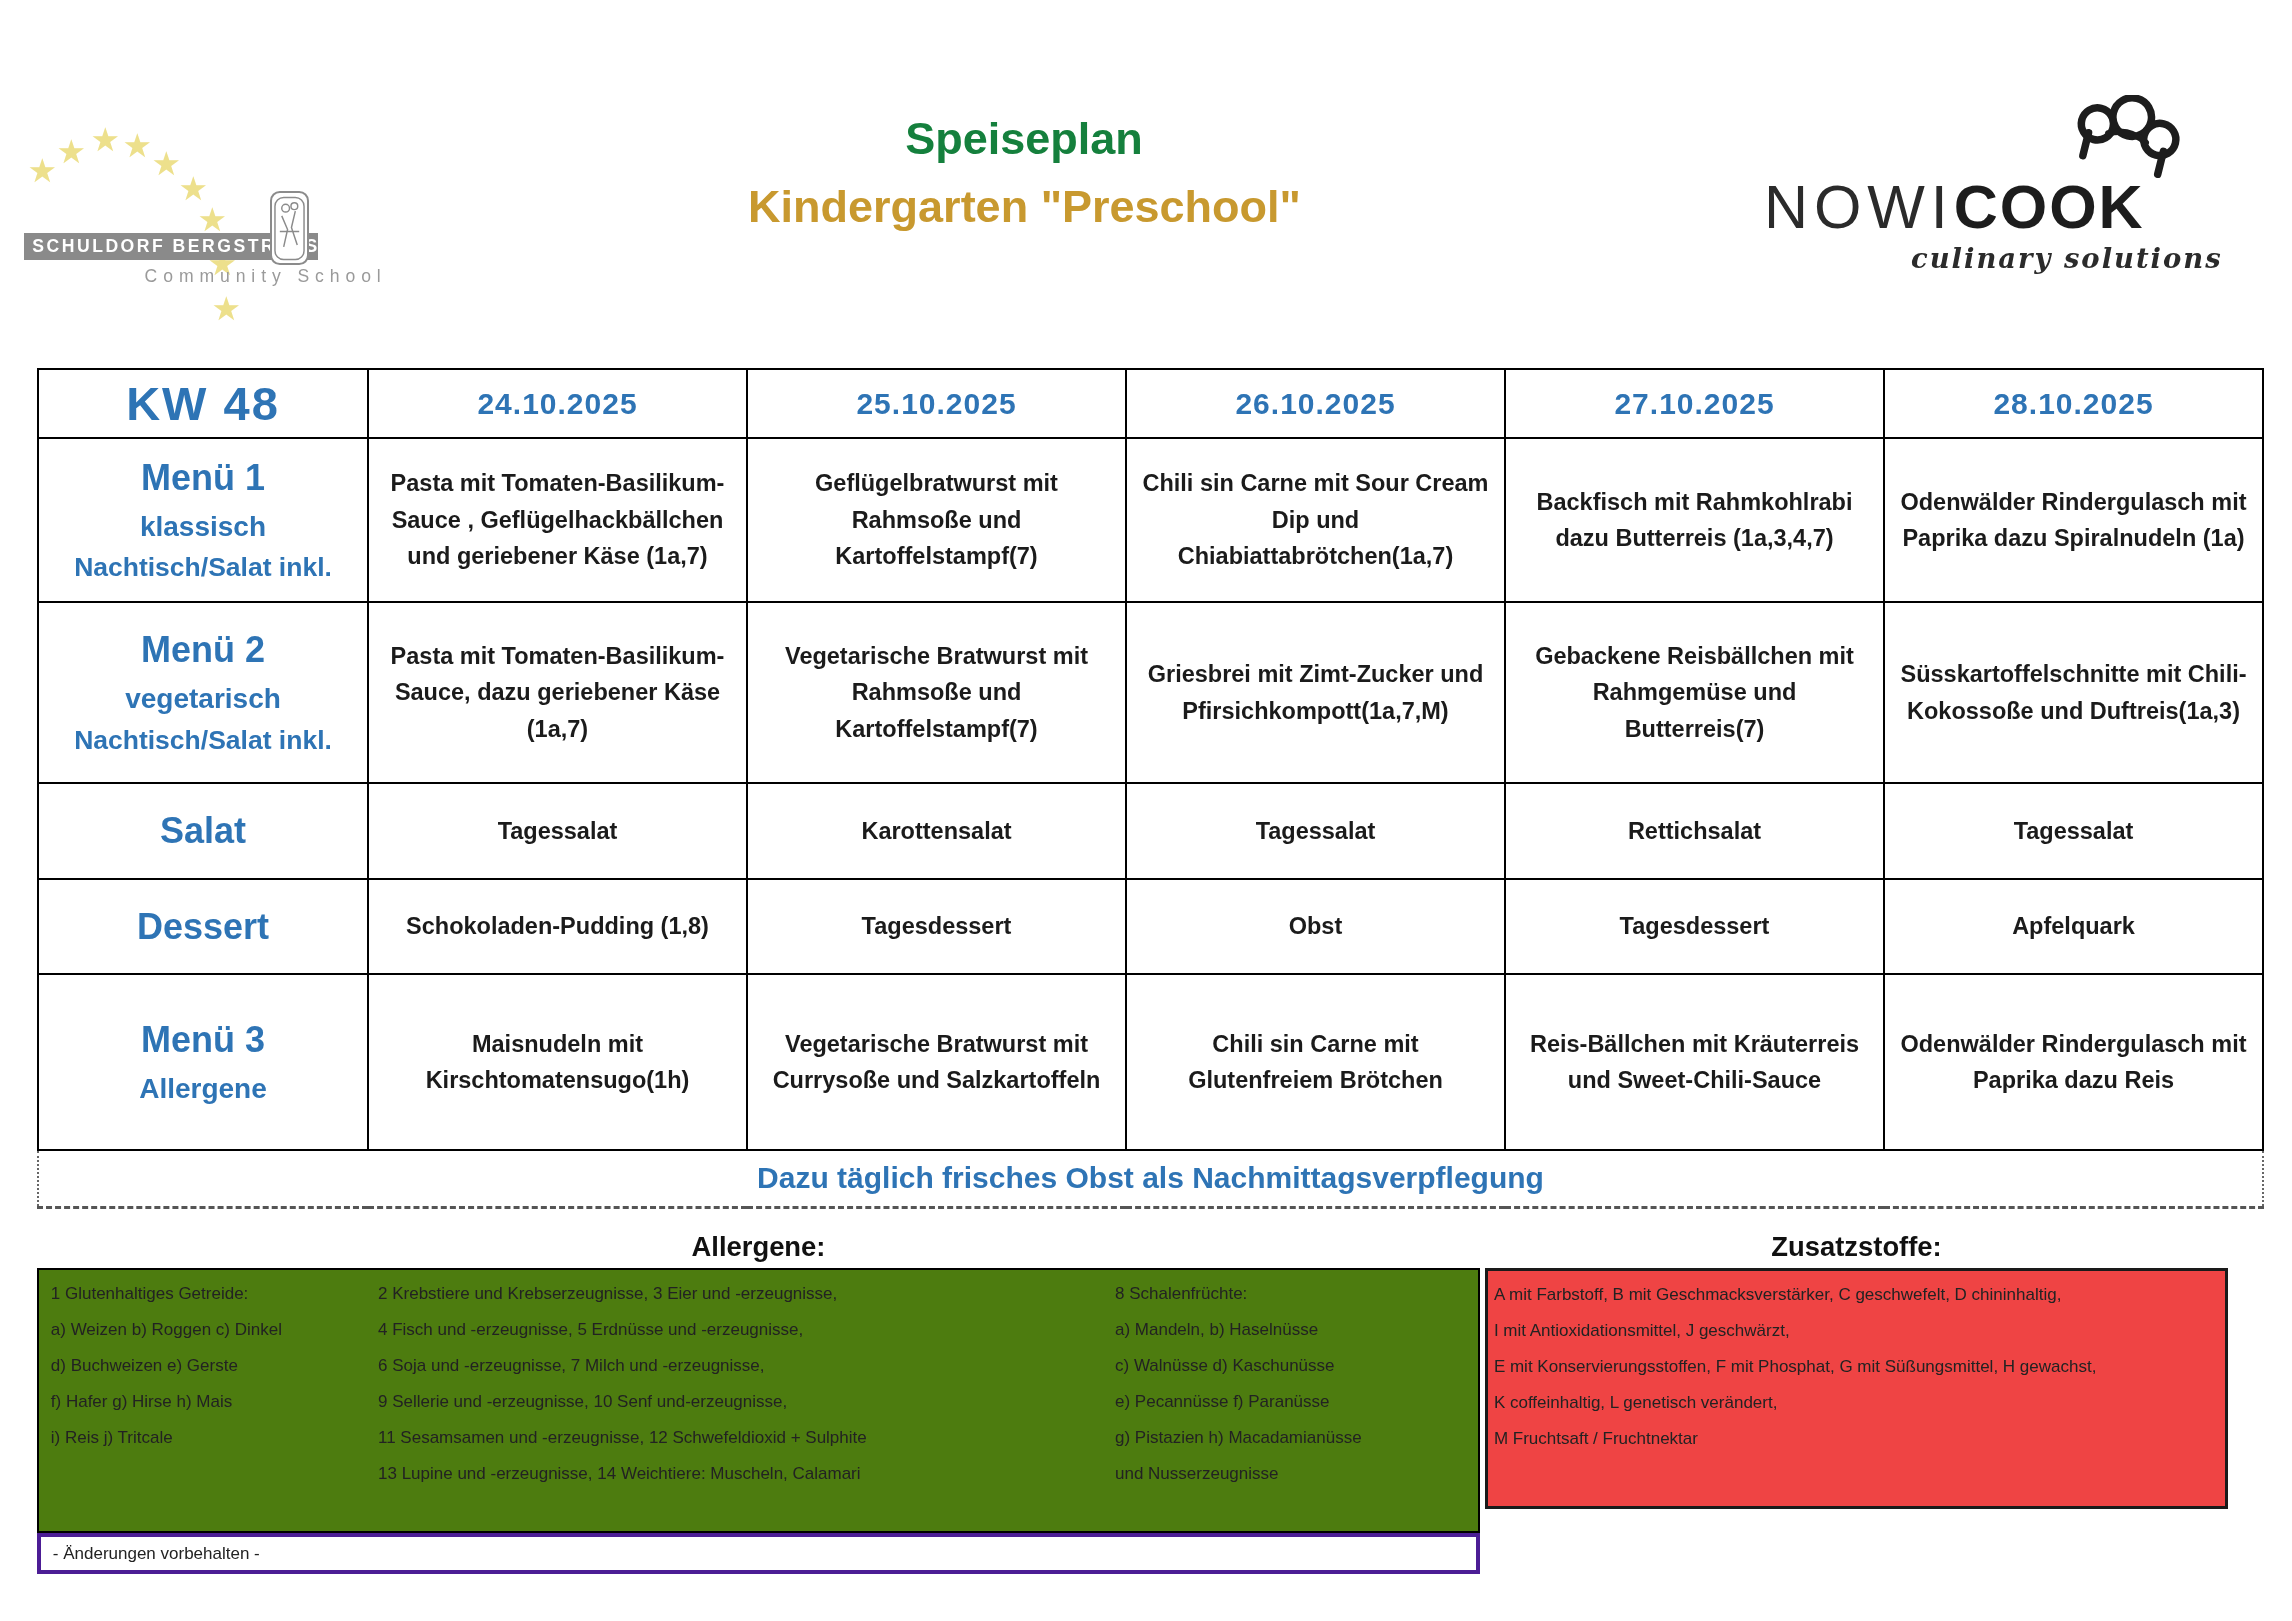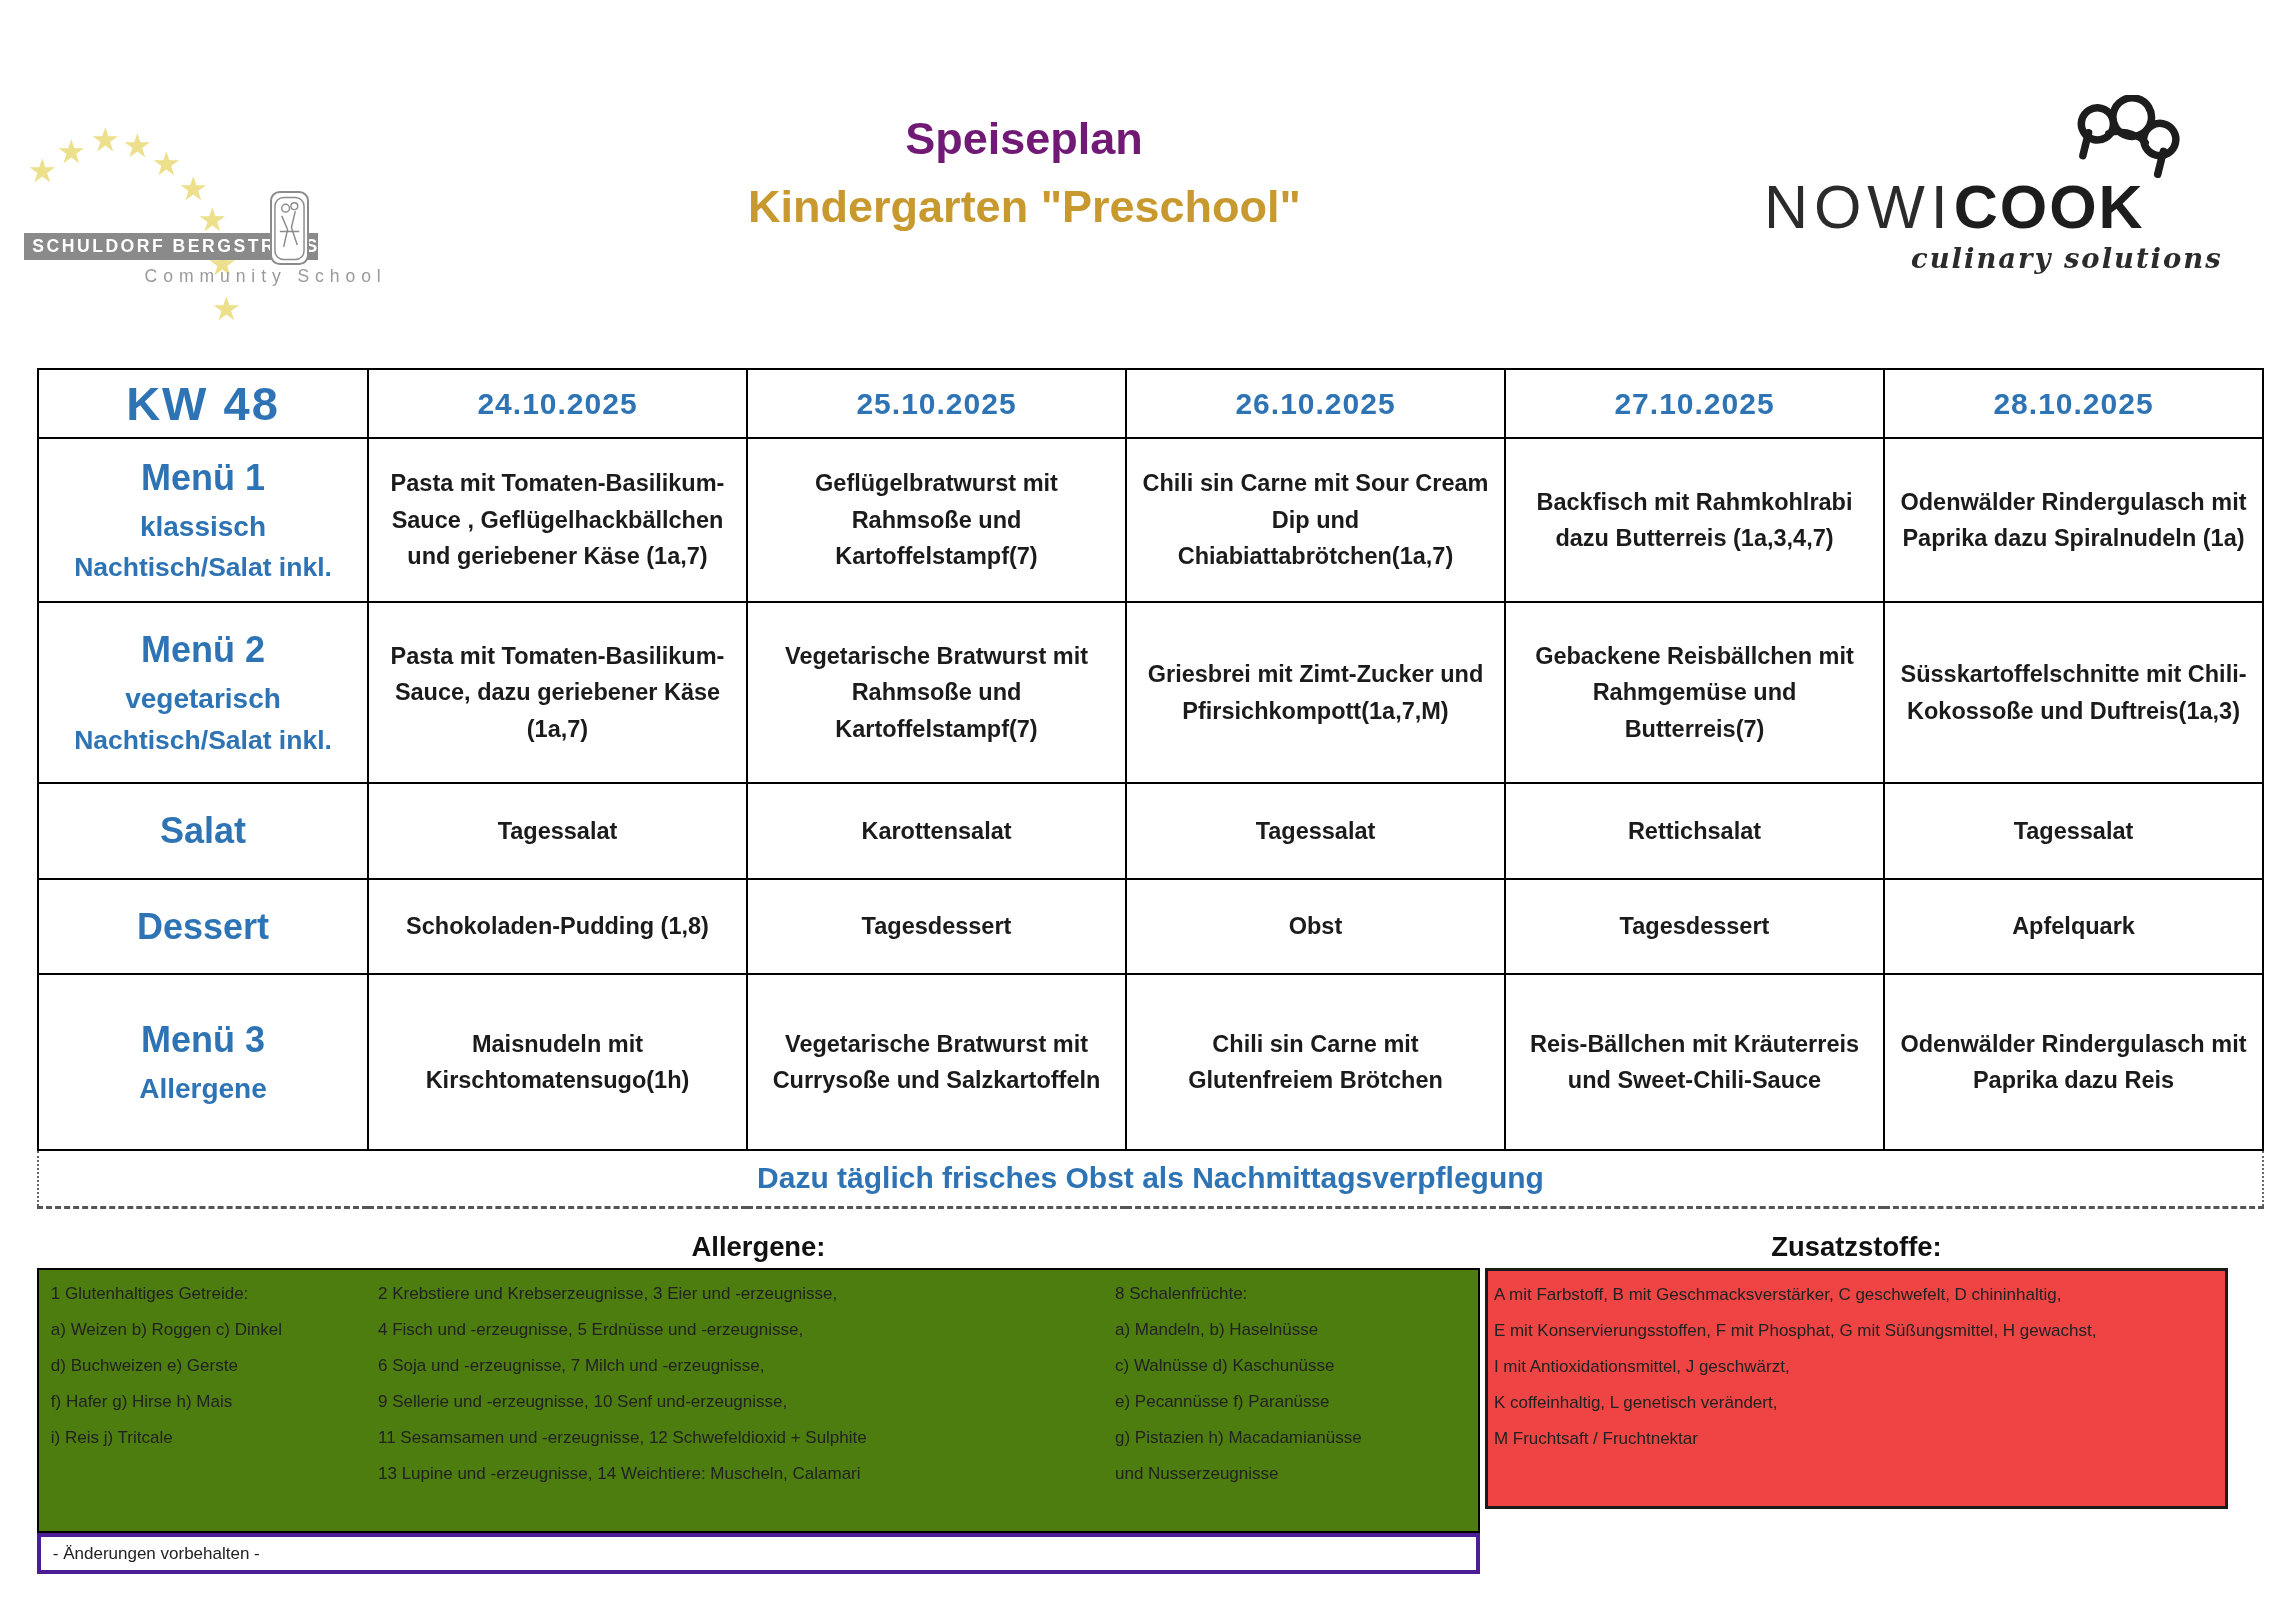--- a/index.html
+++ b/index.html
@@ -25,21 +25,21 @@
     background:#ffffff; border:2px solid #8b8b8b; border-radius:9.8px;
     display:flex; align-items:center; justify-content:center;
   }
   .community {
     position:absolute; left:125px; top:188px; color:#9a9a9a;
     font-size:17.6px; letter-spacing:5.9px; white-space:nowrap;
   }
 
   .page-title {
     position:absolute; left:784px; top:113px; width:480px; text-align:center;
-    font-size:45px; font-weight:bold; color:#701a75;
+    font-size:45px; font-weight:bold; color:#15803d;
   }
   .page-subtitle {
     position:absolute; left:706px; top:181px; width:637px; text-align:center;
     font-size:45px; font-weight:bold; color:#C8992F;
   }
 
   .brand { position:absolute; left:1764px; top:103px; width:480px; height:176px; }
   .brand .hat { position:absolute; left:294px; top:-7.8px; width:137px; height:90px; }
   .brand-line { position:absolute; left:0px; top:69px; white-space:nowrap; }
   .brand-thin { font-size:61px; font-weight:normal; letter-spacing:5.9px; color:#2b2b2b; }
@@ -273,22 +273,22 @@
     <p>c) Walnüsse d) Kaschunüsse</p>
     <p>e) Pecannüsse f) Paranüsse</p>
     <p>g) Pistazien h) Macadamianüsse</p>
     <p>und Nusserzeugnisse</p>
   </div>
 </div>
 
 <div class="additives-box">
   <div class="pad">
     <p>A mit Farbstoff, B mit Geschmacksverstärker, C geschwefelt, D chininhaltig,</p>
+    <p>I mit Antioxidationsmittel, J geschwärzt,</p>
     <p>E mit Konservierungsstoffen, F mit Phosphat, G mit Süßungsmittel, H gewachst,</p>
-    <p>I mit Antioxidationsmittel, J geschwärzt,</p>
     <p> K coffeinhaltig, L genetisch verändert,</p>
     <p>M Fruchtsaft / Fruchtnektar</p>
   </div>
 </div>
 
 <div class="changes-box">
   <p>- Änderungen vorbehalten -</p>
 </div>
 
 

